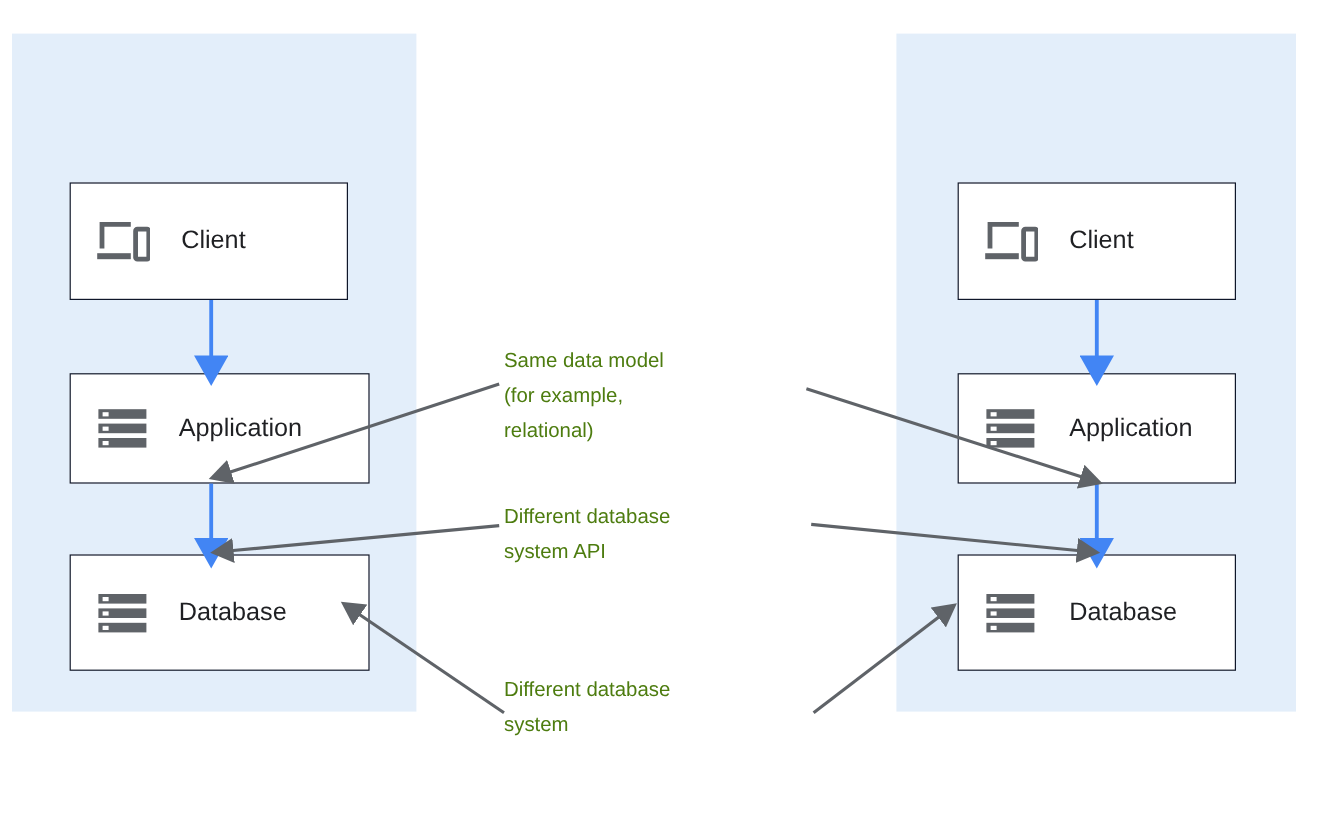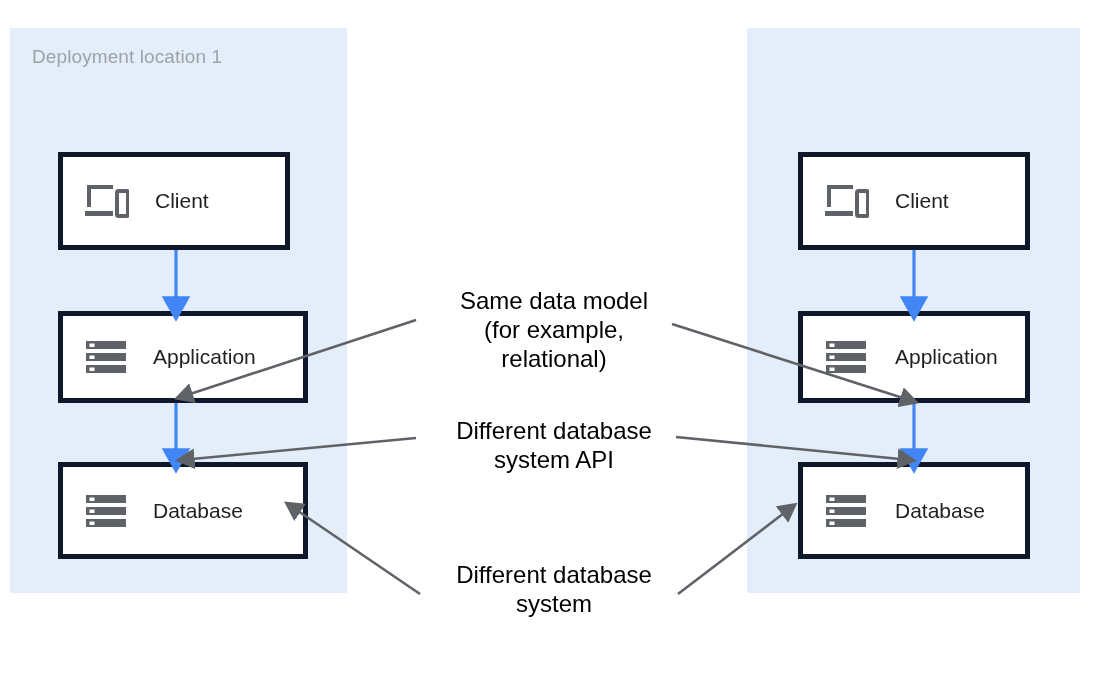--- a/index.html
+++ b/index.html
@@ -24,21 +24,21 @@
     color:#9da3a8;
     letter-spacing:.1px;
     white-space:nowrap;
   }
   #zone-left-label{left:32px;top:46px;}
   #zone-right-label{left:769px;top:46px;}
 
   .node{
     position:absolute;
     background:#ffffff;
-    border:5px solid #0f172a;
+    border:1px solid #0f172a;
     box-sizing:border-box;
     display:flex;
     align-items:center;
   }
   .node .icon{
     position:absolute;
     left:20px;
     top:50%;
     transform:translateY(-50%);
     width:46px;height:40px;
@@ -62,39 +62,37 @@
 
   #node-app-1 .node-label,#node-db-1 .node-label{left:90px;}
 
   svg.overlay{
     position:absolute;left:0;top:0;width:1106px;height:684px;
     pointer-events:none;
   }
 
   .ann{
     position:absolute;
-    font-size:24px;
+    font-size:17px;
     line-height:29px;
-    color:#000000;
-    text-align:center;
+    color:#4d7c0f;
     white-space:pre-line;
   }
   #ann-1{left:420px;top:286px;width:268px;}
   #ann-2{left:420px;top:416px;width:268px;}
   #ann-3{left:420px;top:560px;width:268px;}
 </style>
 </head>
 <body>
 
 <div id="stage">
 
   <div class="zone" id="zone-left"></div>
   <div class="zone" id="zone-right"></div>
 
-  <div class="zone-label" id="zone-left-label">Deployment location 1</div>
 
   <div class="node" id="node-client-1">
     <span class="icon">
       <svg viewBox="0 0 46 40" width="46" height="40" aria-hidden="true">
         <path fill="#5f6368" d="M4 4h26v4H8v18H4z"></path>
         <rect x="2" y="30" width="28" height="5" fill="#5f6368"></rect>
         <rect x="34" y="10" width="11" height="25" rx="1.5" fill="none" stroke="#5f6368" stroke-width="4"></rect>
       </svg>
     </span>
     <span class="node-label">Client</span>

